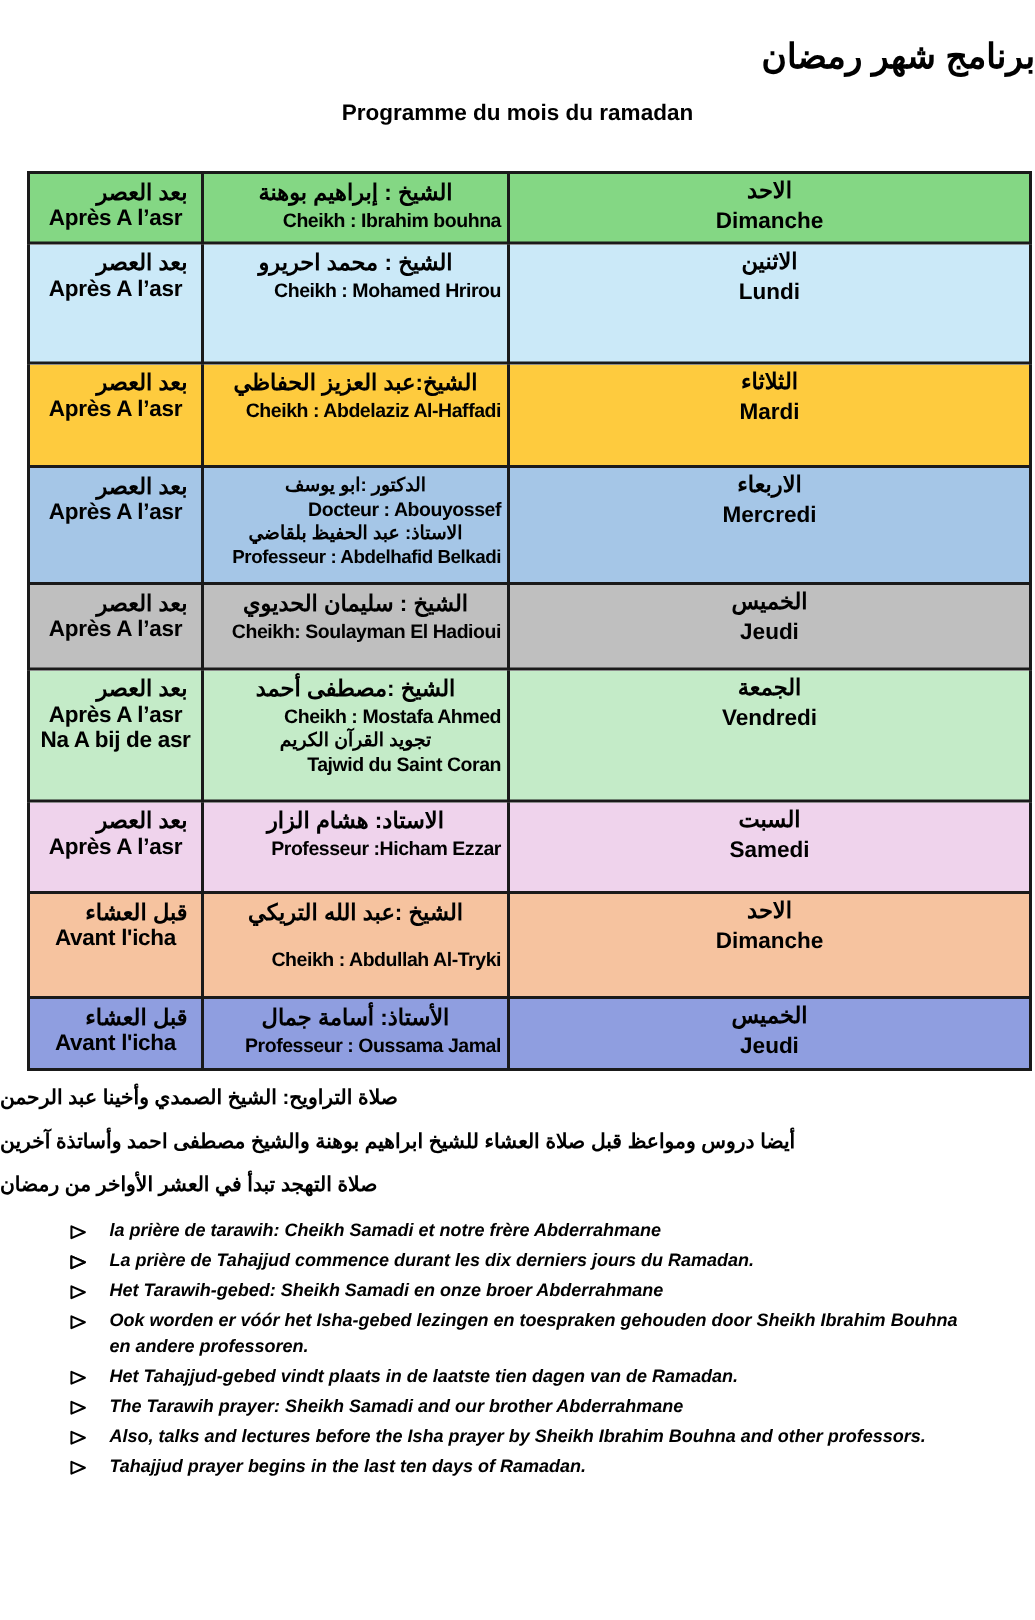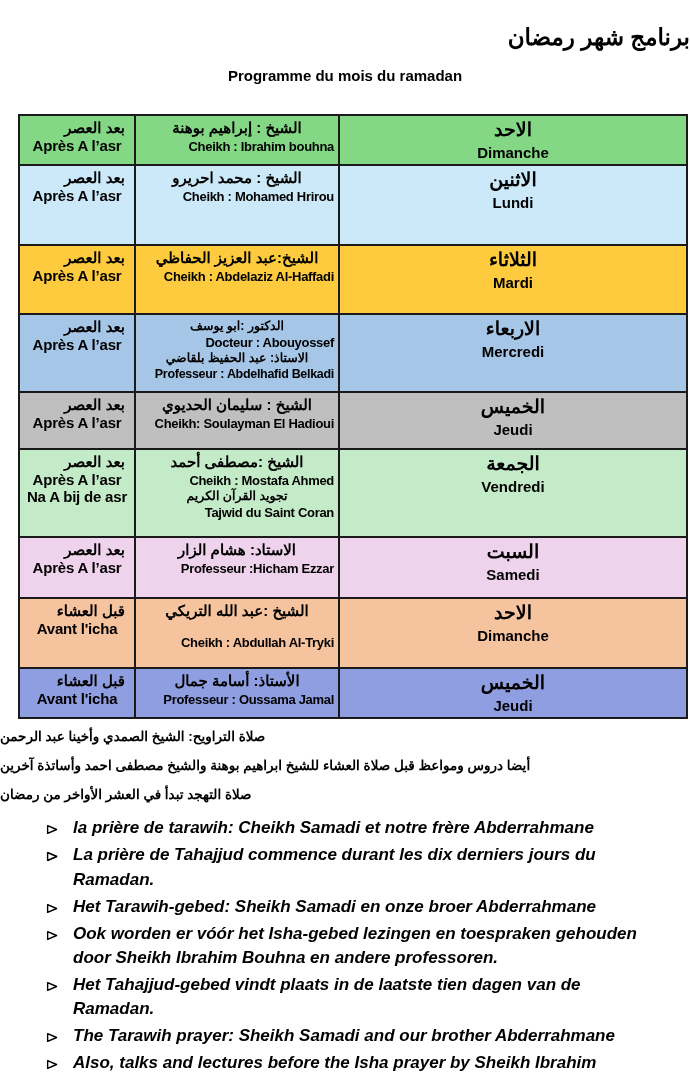--- a/index.html
+++ b/index.html
@@ -22,31 +22,31 @@
   td {
     border:2px solid #1a1a1a; vertical-align:top; padding:3px 4px;
     overflow:hidden;
   }
   .t-ar { font-size:15px; font-weight:bold; text-align:right; direction:rtl; padding-right:5px; }
   .t-la { font-size:15px; font-weight:bold; text-align:center; letter-spacing:-0.2px; }
   .w-ar { font-size:15px; font-weight:bold; text-align:center; direction:rtl; }
   .w-la { font-size:13px; font-weight:bold; text-align:right; letter-spacing:-0.3px; margin-top:2px; }
   .small { font-size:12.5px; }
   .gap { margin-top:15px; }
-  .d-ar { font-size:19px; font-weight:bold; text-align:center; direction:rtl; line-height:1.15; }
+  .d-ar { font-size:15px; font-weight:bold; text-align:center; direction:rtl; line-height:1.15; }
   .d-la { font-size:15px; font-weight:bold; text-align:center; margin-top:3px; }
   .notes { margin:10px 24px 0 0; }
   .note {
     font-size:13.5px; font-weight:bold; direction:rtl; text-align:left;
     margin-bottom:13px; line-height:1.2;
   }
   ul.bullets { list-style:none; margin:8px 0 0 44px; padding:0; width:600px; }
   ul.bullets li {
     position:relative; padding-left:29px; margin-bottom:3px;
-    font-size:17px; font-weight:bold; font-style:italic; line-height:1.42;
+    font-size:12px; font-weight:bold; font-style:italic; line-height:1.42;
   }
   .bullet-icon { position:absolute; left:2px; top:3px; }
 </style>
 </head>
 <body>
 
 <div class="page">
 
   <h1 class="title-ar" dir="rtl">برنامج شهر رمضان</h1>
 

